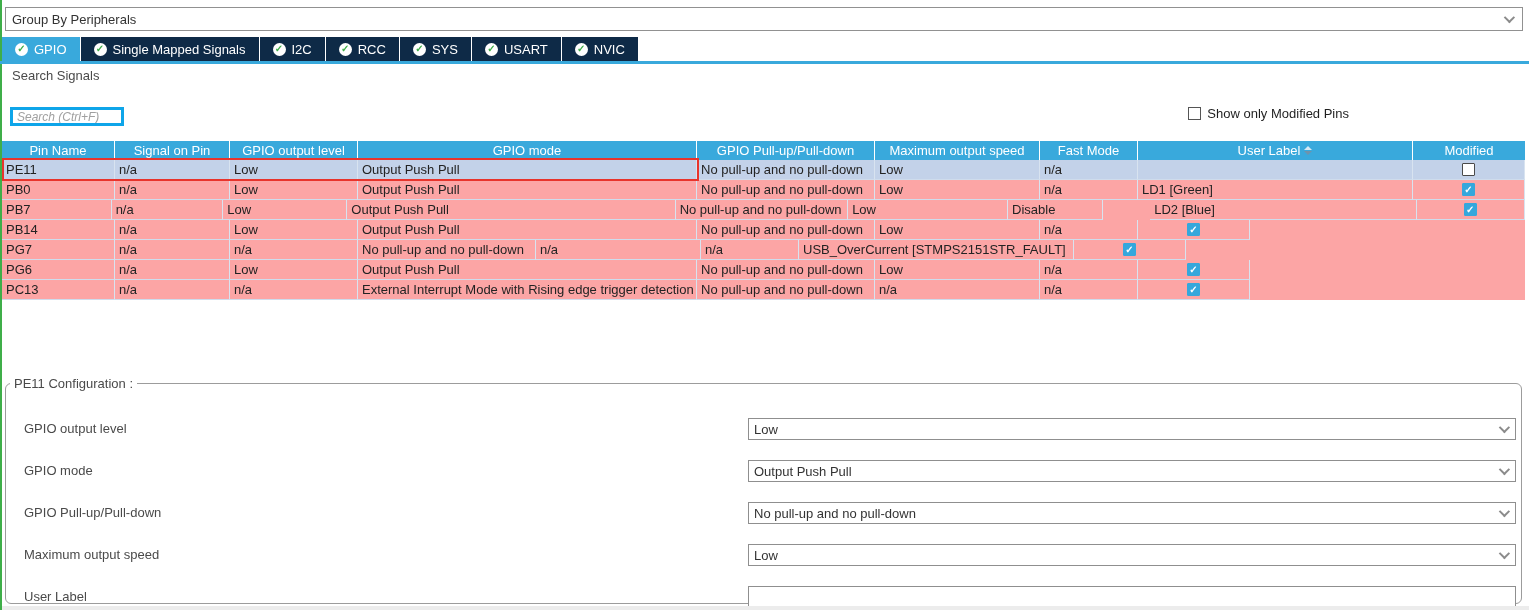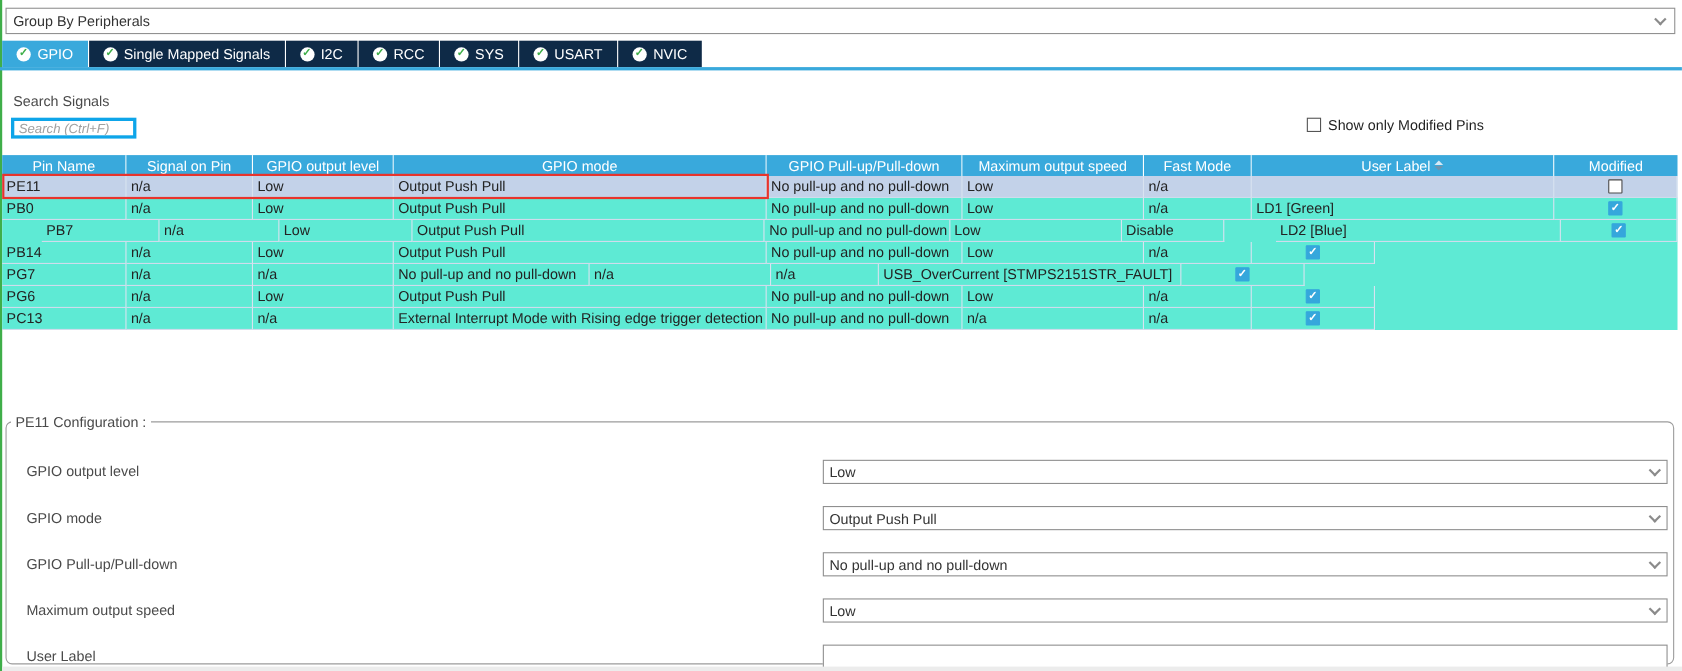--- a/index.html
+++ b/index.html
@@ -30,38 +30,38 @@
   
   .tabbar{position:absolute;left:2px;top:37px;height:24px;display:flex;gap:1px;}
   .tab{height:24px;display:flex;align-items:center;gap:6px;padding:0 13px;background:var(--navy);
     color:#fff;font-size:13px;cursor:pointer;white-space:nowrap;}
   .tab.active{background:var(--accent);}
   .badge{width:13px;height:13px;border-radius:50%;background:#fff;display:flex;align-items:center;justify-content:center;flex:none;}
   .badge .tick{color:var(--green);font-size:10px;font-weight:bold;line-height:1;}
   .tab-underline{position:absolute;left:0;top:61px;width:1529px;height:3px;background:var(--accent);}
 
   
-  .search-label{position:absolute;left:12px;top:84px;font-size:13px;color:var(--label);}
+  .search-label{position:absolute;left:12px;top:68px;font-size:13px;color:var(--label);}
   .search-input{position:absolute;left:10px;top:107px;width:114px;height:19px;border:3px solid #0ea5e9;
     font-size:12px;font-style:italic;color:#444;padding:0 4px;outline:none;}
   .search-input::placeholder{color:#a0a0a0;font-style:italic;}
 
   .show-mod{position:absolute;right:7px;top:106px;display:flex;align-items:center;gap:6px;font-size:13px;color:#1f1f1f;}
   .cb-plain{width:13px;height:13px;border:1px solid #555;background:#fff;display:inline-block;flex:none;cursor:pointer;}
 
   
   .pintable{position:absolute;left:2px;top:141px;width:1523px;}
   .thead{display:flex;height:19px;}
   .th{background:var(--accent);color:#fff;font-size:13px;display:flex;align-items:center;justify-content:center;
     height:19px;border-right:1px solid #fff;cursor:pointer;white-space:nowrap;overflow:hidden;gap:4px;}
   .th:last-child{border-right:none;}
   .sorticon{display:inline-flex;flex-direction:column;gap:1px;}
   .sorticon .up{width:0;height:0;border-left:4px solid transparent;border-right:4px solid transparent;border-bottom:4px solid #d6e9f5;}
   .sorticon .dn{width:0;height:0;border-left:4px solid transparent;border-right:4px solid transparent;border-top:4px solid #6e93ac;}
-  .trow{display:flex;height:20px;background:#5eead4;cursor:default;}
+  .trow{display:flex;height:20px;background:#fca5a5;cursor:default;}
   .trow.selected{background:var(--sel-row);}
   .td{font-size:13px;color:var(--text);display:flex;align-items:center;padding:0 4px;
     border-right:1px solid #d8e3f0;border-bottom:1px solid var(--grid);white-space:nowrap;overflow:hidden;}
   .td.center{justify-content:center;padding:0;}
   .cb{width:13px;height:13px;border:1px solid #4a4a4a;background:#fff;border-radius:1px;cursor:pointer;
     display:flex;align-items:center;justify-content:center;}
   .cb.checked{background:var(--cb-blue);border-color:var(--cb-blue);color:#fff;font-size:10px;font-weight:bold;line-height:1;}
   .sel-outline{position:absolute;left:0;top:17px;width:697px;height:23px;border:2px solid var(--sel-outline);
     pointer-events:none;}
 
@@ -197,21 +197,21 @@
           <div class="td" style="width: 339px;">Output Push Pull</div>
           <div class="td" style="width: 178px;">No pull-up and no pull-down</div>
           <div class="td" style="width: 165px;">Low</div>
           <div class="td" style="width: 98px;">n/a</div>
           <div class="td" style="width: 275px;">LD1 [Green]</div>
           <div class="td center" style="width: 112px;">
             <span class="cb checked">✓</span>
           </div>
         </div>
         <div class="trow">
-          <div class="td" style="width: 113px; margin-left: 36px;">PB7</div>
+          <div class="td" style="width: 113px;">PB7</div>
           <div class="td" style="width: 115px;">n/a</div>
           <div class="td" style="width: 128px;">Low</div>
           <div class="td" style="width: 339px;">Output Push Pull</div>
           <div class="td" style="width: 178px;">No pull-up and no pull-down</div>
           <div class="td" style="width: 165px;">Low</div>
           <div class="td" style="width: 98px;">Disable</div>
           <div class="td" style="width: 275px; margin-left: 47px;">LD2 [Blue]</div>
           <div class="td center" style="width: 112px;">
             <span class="cb checked">✓</span>
           </div>

